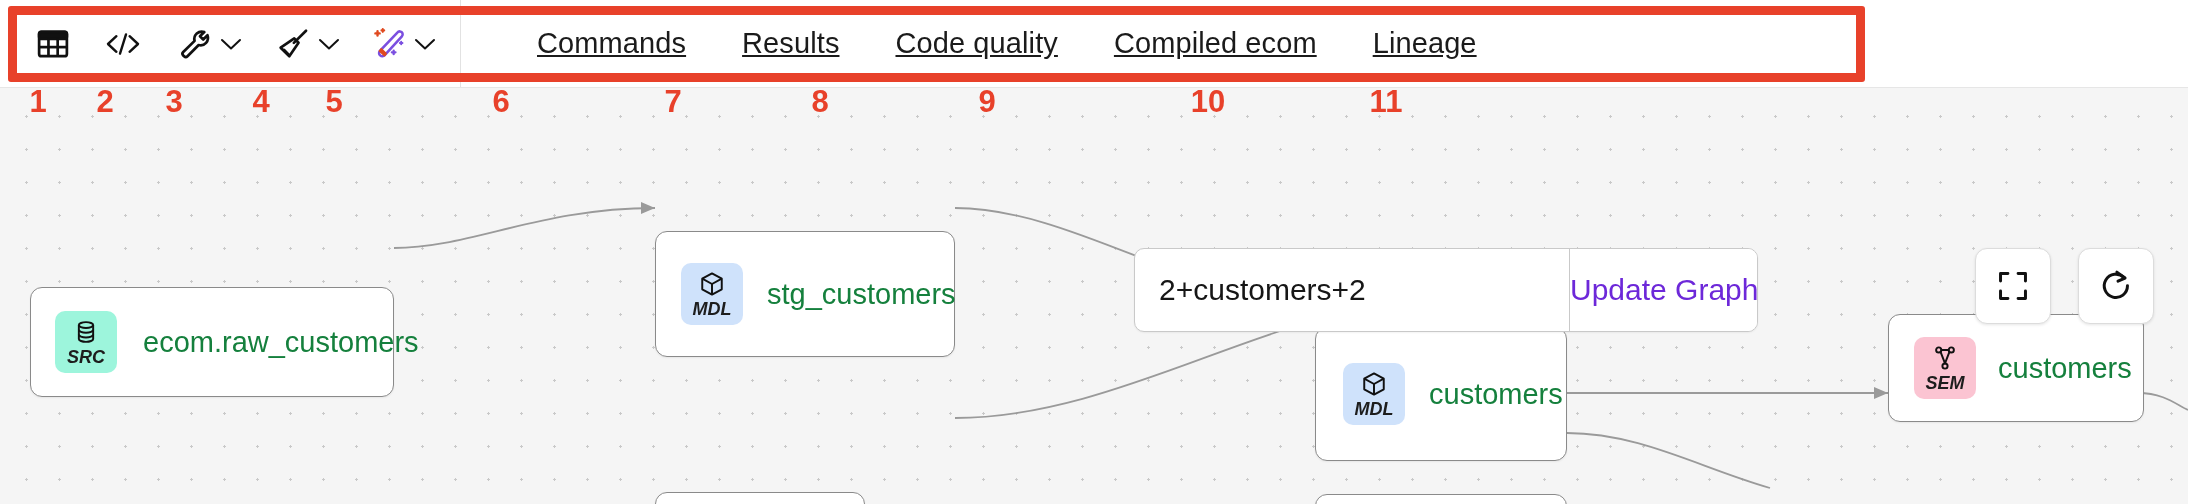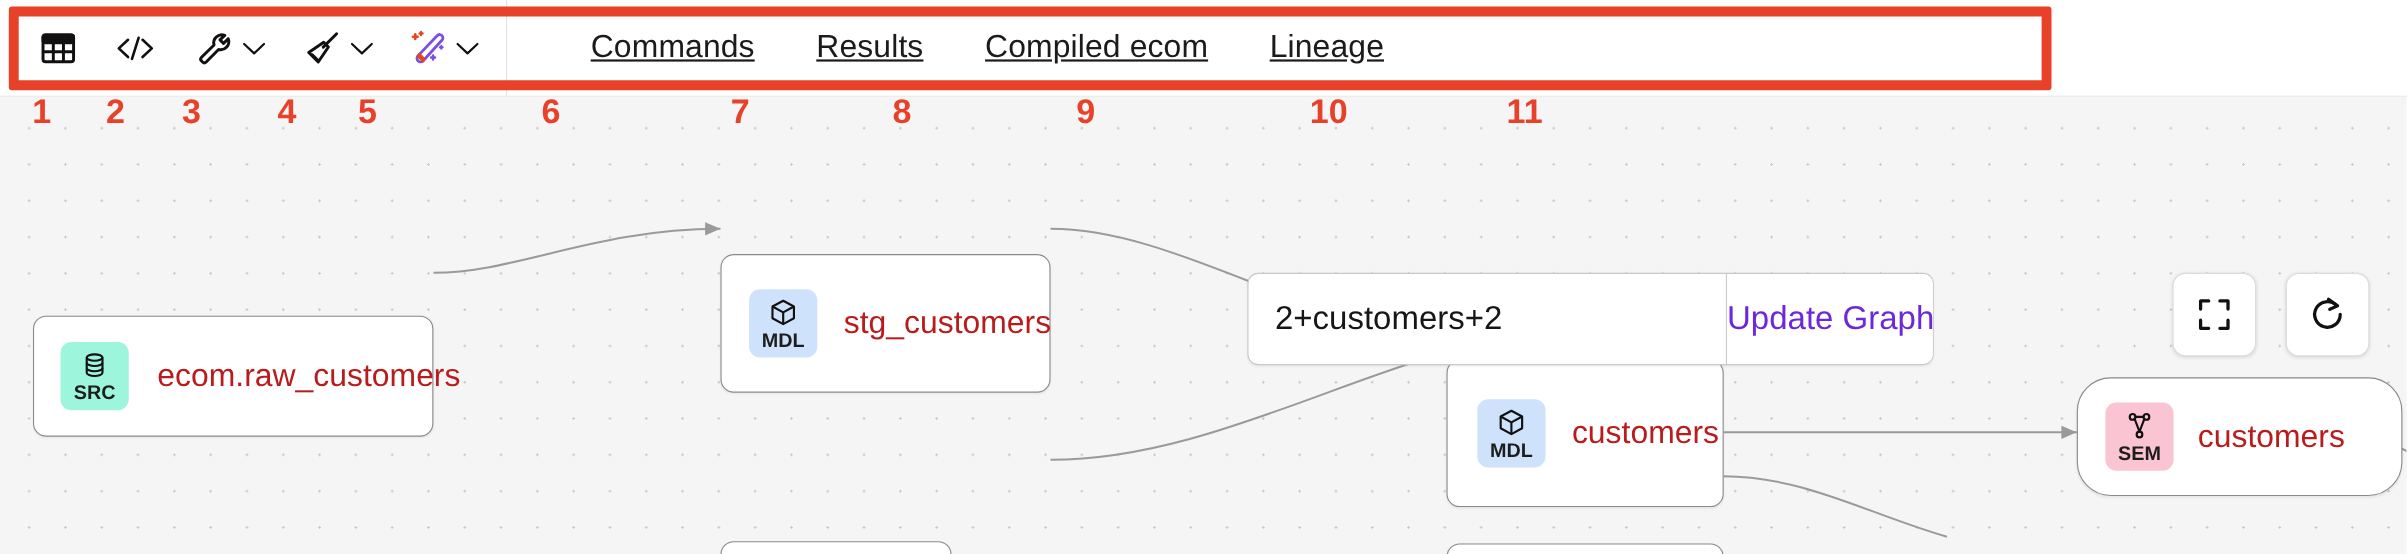--- a/index.html
+++ b/index.html
@@ -114,35 +114,36 @@
     position: absolute; background: #ffffff;
     border: 1px solid #8a8a8a; border-radius: 12px;
     display: flex; align-items: center;
     box-shadow: 0 1px 2px rgba(0,0,0,.06);
     cursor: pointer;
   }
   .badge {
     width: 62px; height: 62px; border-radius: 10px;
     display: flex; flex-direction: column; align-items: center; justify-content: center;
     flex: none;
+    font-style: italic;
   }
   .badge .blabel { font-size: 18px; font-weight: 600; color: #1d1d1d; line-height: 1; margin-top: 3px; }
   .badge svg { display: block; }
   .badge-src { background: #9df5dc; }
   .badge-mdl { background: #cfe2fb; }
   .badge-sem { background: #fbc4d2; }
-  .node-label { font-size: 29px; color: #b91c1c; white-space: nowrap; }
+  .node-label { font-size: 29px; color: #15803d; white-space: nowrap; }
 
   #node-raw-customers { left: 30px; top: 199px; width: 364px; height: 110px; padding-left: 24px; }
   #node-raw-customers .node-label { margin-left: 26px; }
   #node-stg-customers { left: 655px; top: 143px; width: 300px; height: 126px; padding-left: 25px; }
   #node-stg-customers .node-label { margin-left: 24px; }
   #node-customers { left: 1315px; top: 239px; width: 252px; height: 134px; padding-left: 27px; }
   #node-customers .node-label { margin-left: 24px; }
-  #node-customers-sem { left: 1888px; top: 255px; width: 296px; height: 108px; padding-left: 25px; border-radius: 31px; }
+  #node-customers-sem { left: 1888px; top: 226px; width: 256px; height: 108px; padding-left: 25px; }
   #node-customers-sem .node-label { margin-left: 22px; }
   #node-partial-left { left: 655px; top: 404px; width: 210px; height: 60px; }
   #node-partial-right { left: 1315px; top: 406px; width: 252px; height: 60px; }
 </style>
 </head>
 <body>
 
 <div id="root">
 
   <div class="toolbar-wrap">
@@ -213,20 +214,21 @@
               <polyline points="3,4 12,12.5 21,4"></polyline>
             </svg>
           </div>
         </div>
 
       </div>
 
       <div class="tabs">
         <div class="tab">Commands</div>
         <div class="tab">Results</div>
+        <div class="tab">Code quality</div>
         <div class="tab">Compiled ecom</div>
         <div class="tab">Lineage</div>
       </div>
 
     </div>
     <div class="anno-box"></div>
   </div>
 
   <div class="canvas">
 

